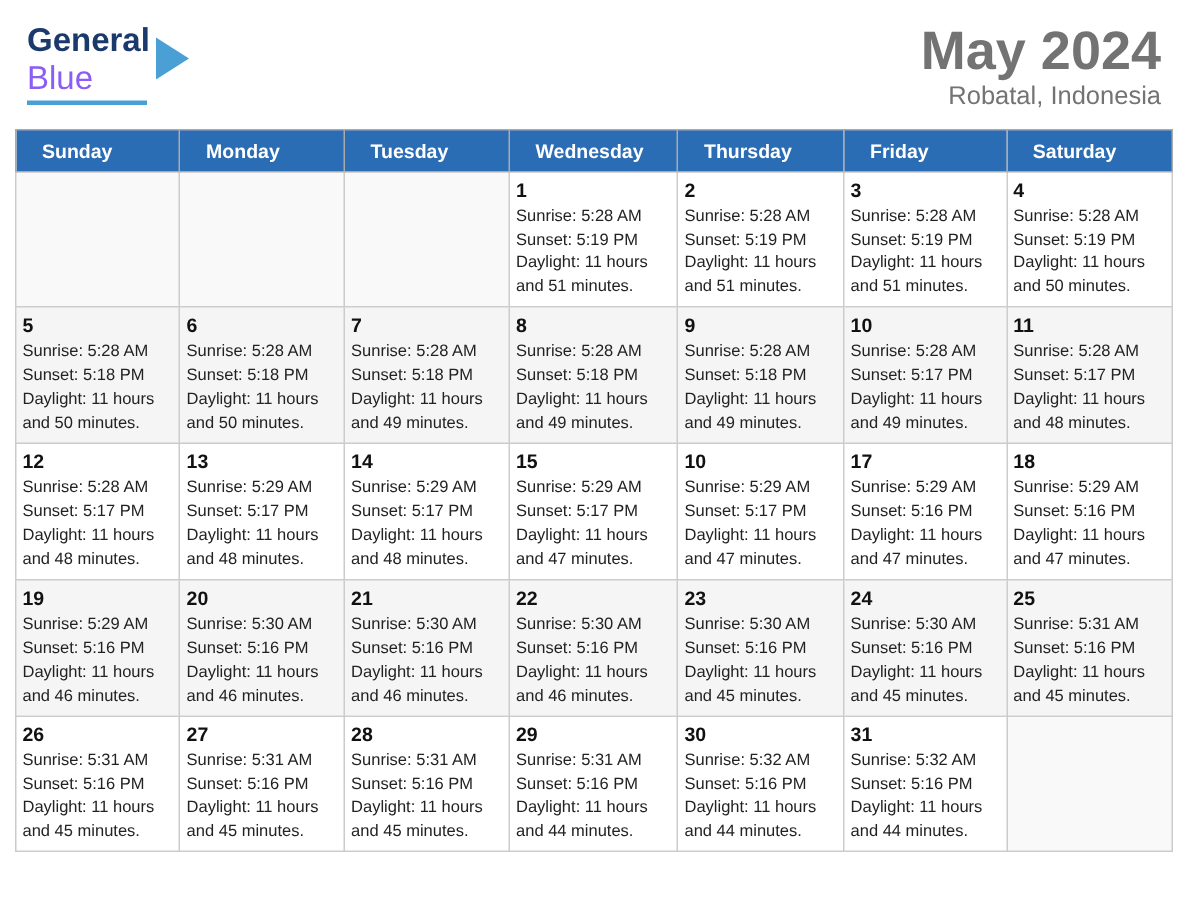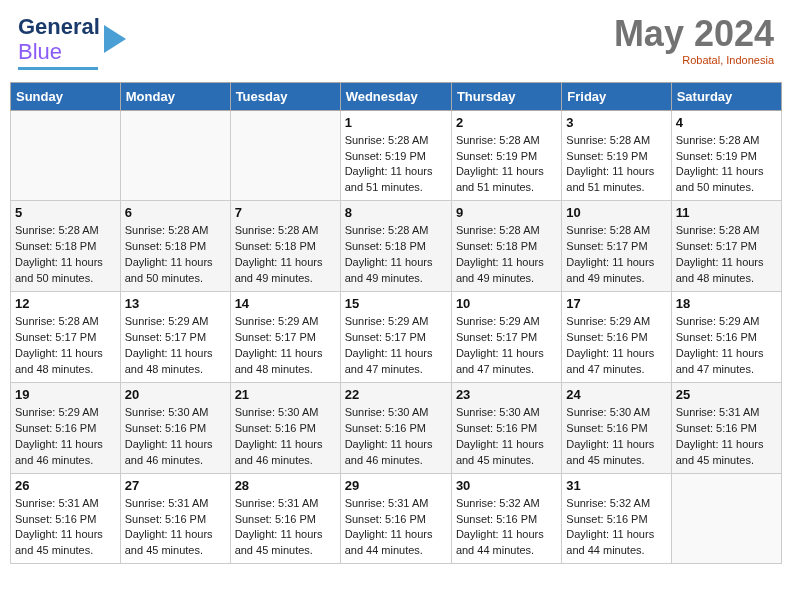--- a/index.html
+++ b/index.html
@@ -26,33 +26,33 @@
     .title-block {
       text-align: right;
     }
     .month-title {
       font-size: 36px;
       font-weight: bold;
       color: #737373;
       line-height: 1.1;
     }
     .subtitle {
-      font-size: 11px;
-      color: #c2410c;
+      font-size: 17px;
+      color: #737373;
     }
     table {
       width: 100%;
       border-collapse: collapse;
       font-size: 11px;
     }
     thead tr th {
       background-color: #2a6db5;
       color: #fff;
       text-align: left;
-      padding: 6px 5px;
+      padding: 6px 17px;
       font-size: 13px;
       font-weight: bold;
       border: 1px solid #aaa;
     }
     tbody tr td {
       border: 1px solid #ccc;
       vertical-align: top;
       padding: 4px 4px;
       width: 113px;
       min-height: 80px;

